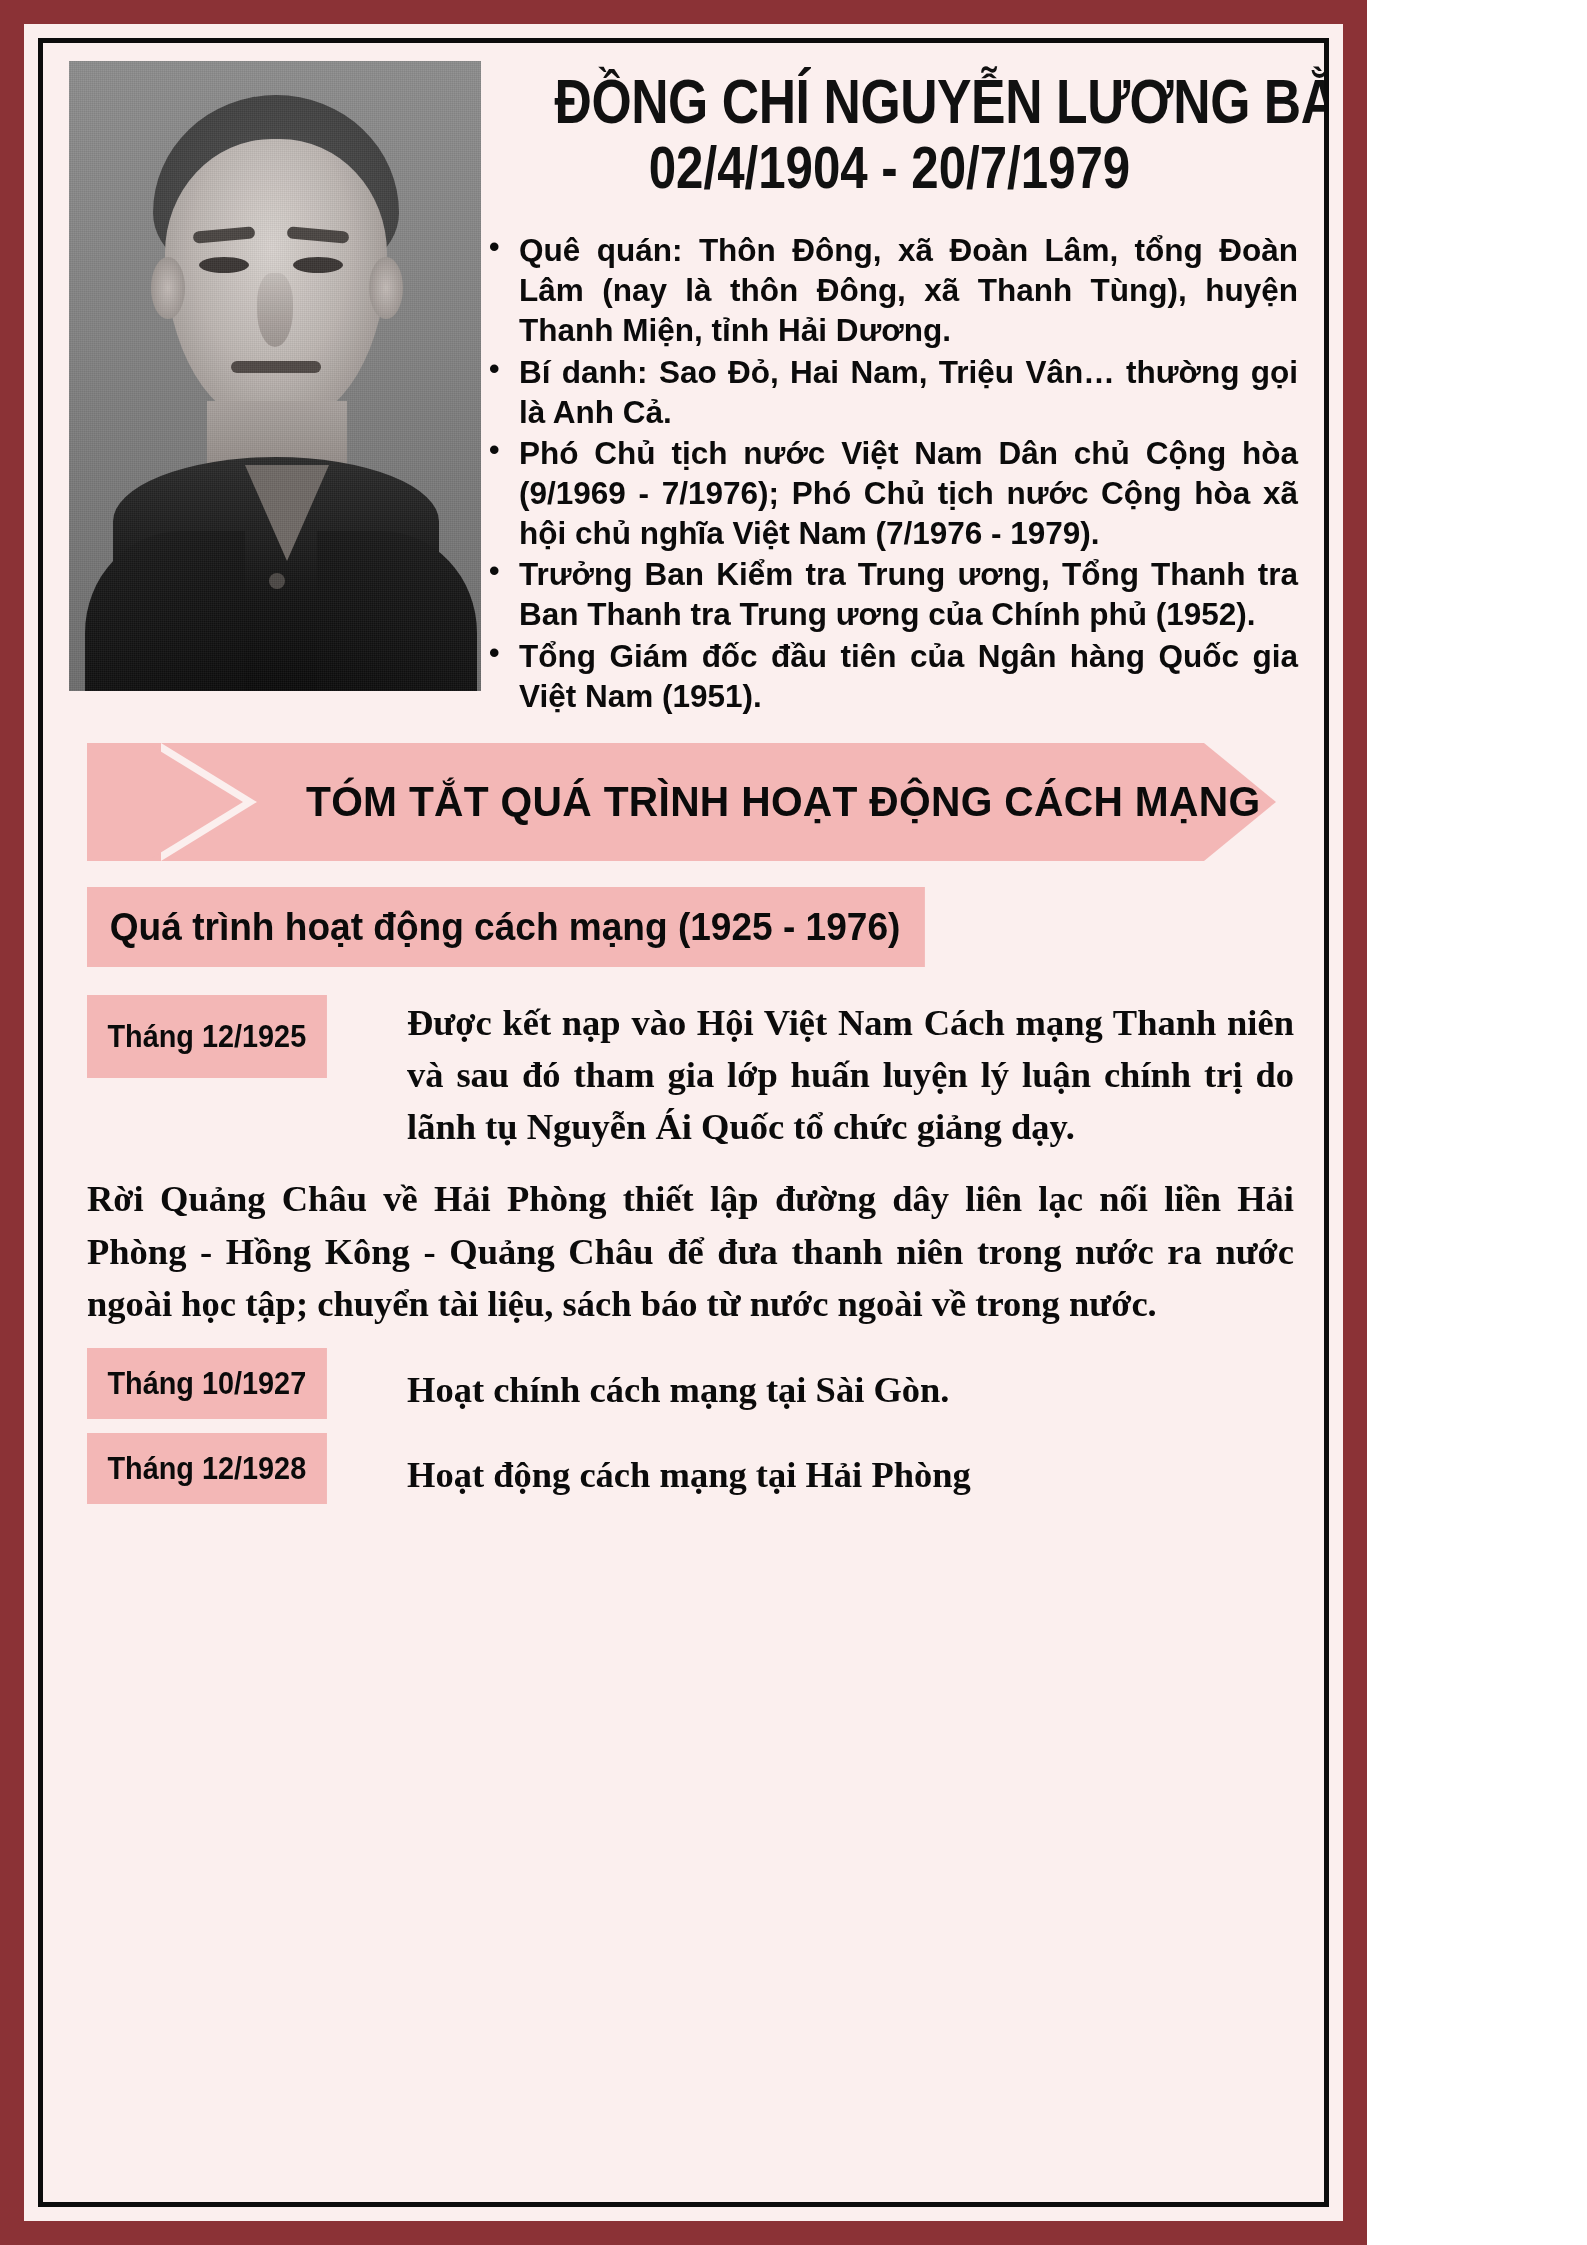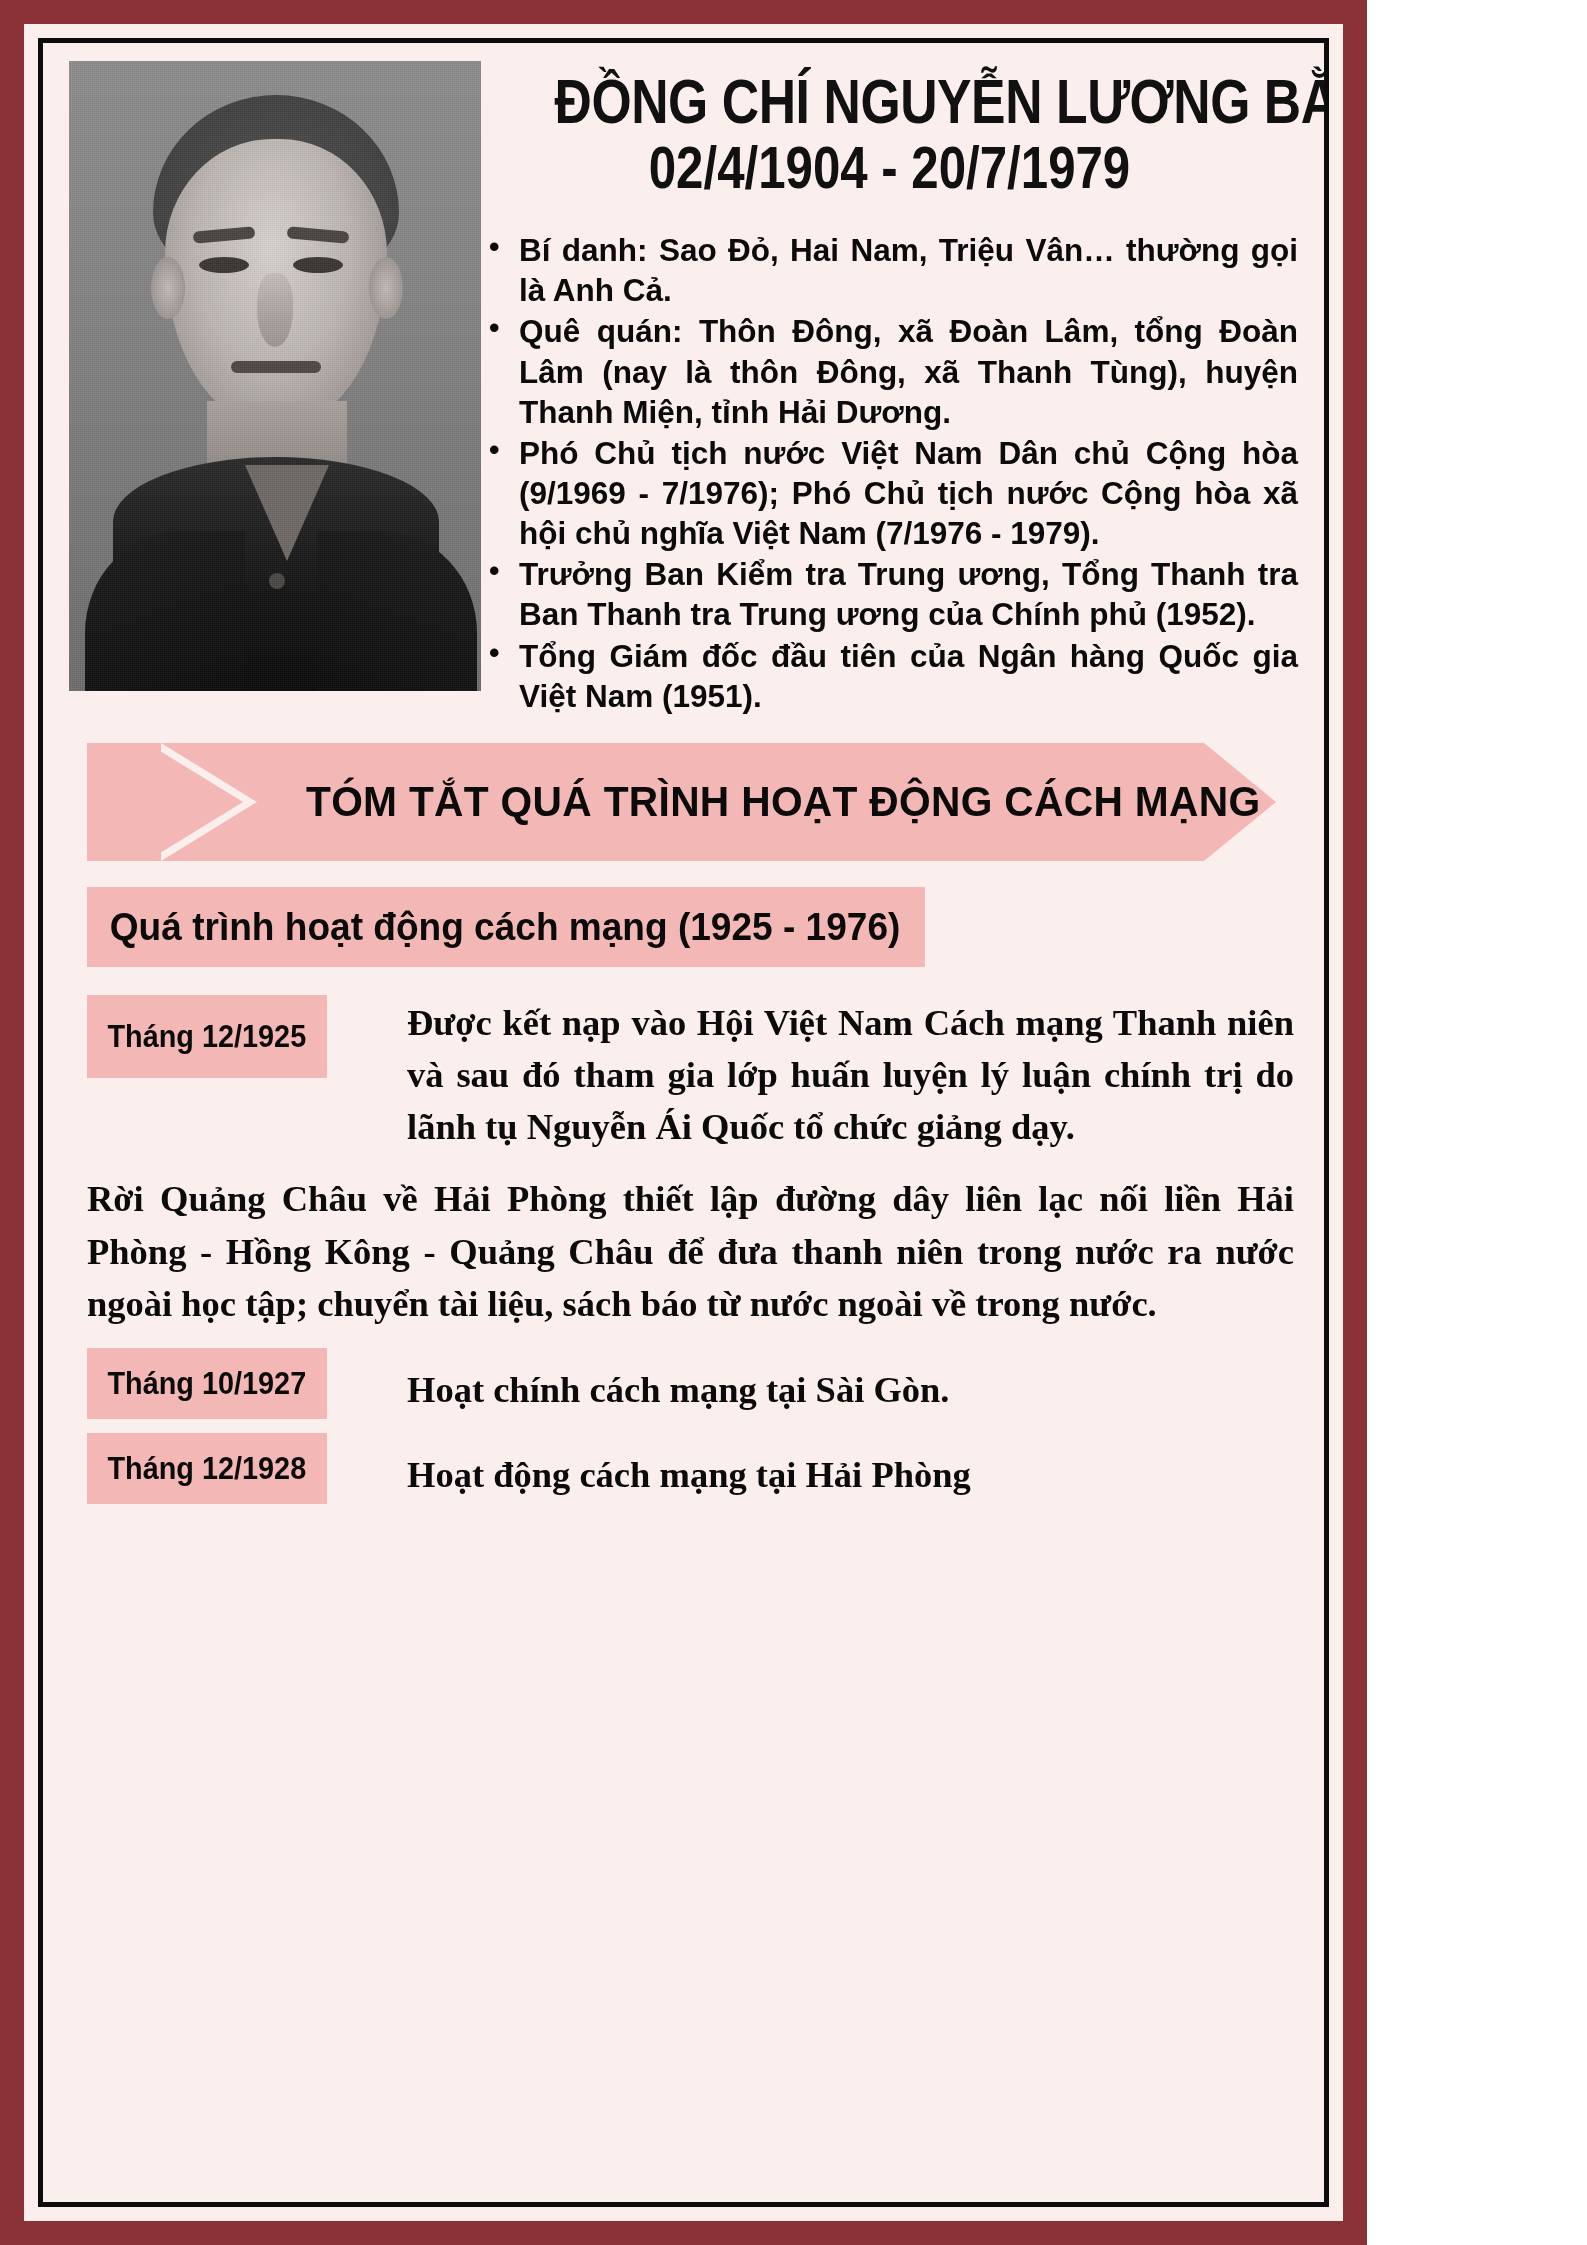--- a/index.html
+++ b/index.html
@@ -352,22 +352,22 @@
               <div class="button"></div>
               <div class="noise"></div>
             </div>
           </div>
 
           <div class="head-right">
             <div class="title">ĐỒNG CHÍ NGUYỄN LƯƠNG BẰNG</div>
             <div class="title-dates">02/4/1904 - 20/7/1979</div>
 
             <ul class="bullets">
+              <li>Quê quán: Thôn Đông, xã Đoàn Lâm, tổng Đoàn Lâm (nay là thôn Đông, xã Thanh Tùng), huyện Thanh Miện, tỉnh Hải Dương.</li>
               <li>Bí danh: Sao Đỏ, Hai Nam, Triệu Vân… thường gọi là Anh Cả.</li>
-              <li>Quê quán: Thôn Đông, xã Đoàn Lâm, tổng Đoàn Lâm (nay là thôn Đông, xã Thanh Tùng), huyện Thanh Miện, tỉnh Hải Dương.</li>
               <li>Phó Chủ tịch nước Việt Nam Dân chủ Cộng hòa (9/1969 -  7/1976); Phó Chủ tịch nước Cộng hòa xã hội chủ nghĩa Việt Nam (7/1976 - 1979).</li>
               <li>Trưởng Ban Kiểm tra Trung ương, Tổng Thanh tra Ban Thanh tra Trung ương của Chính phủ (1952).</li>
               <li>Tổng Giám đốc đầu tiên của Ngân hàng Quốc gia Việt Nam (1951).</li>
             </ul>
           </div>
         </div>
 
         <div class="banner-wrap">
           <div class="banner">
             <span class="chevron-notch"></span>

